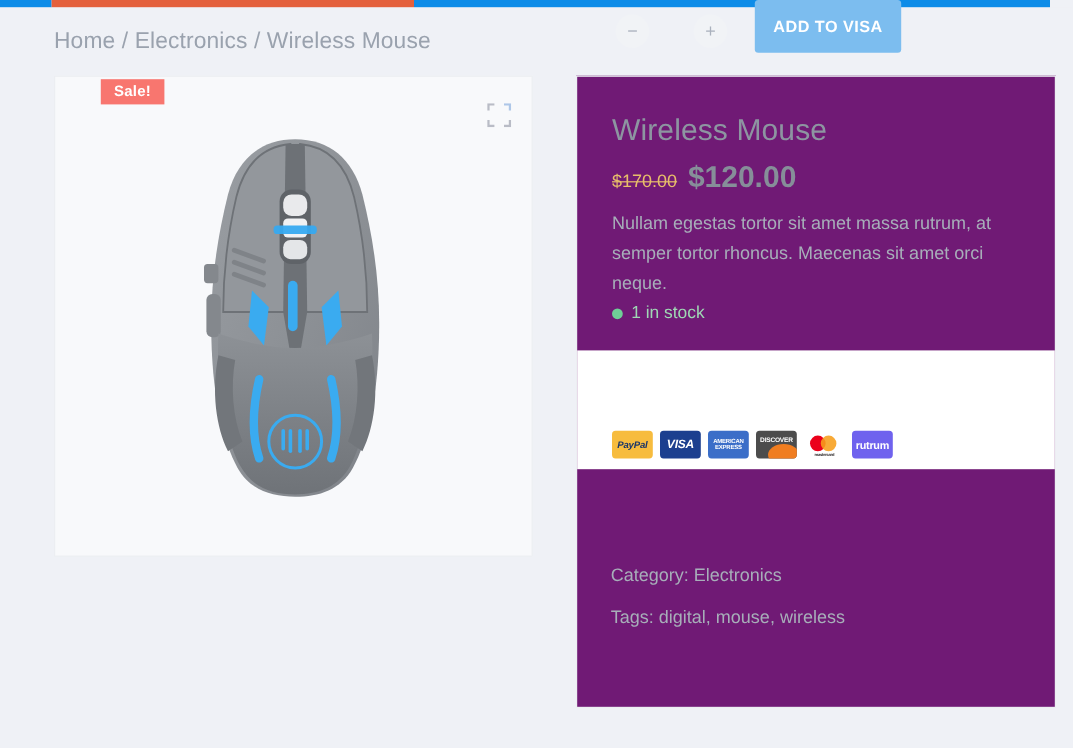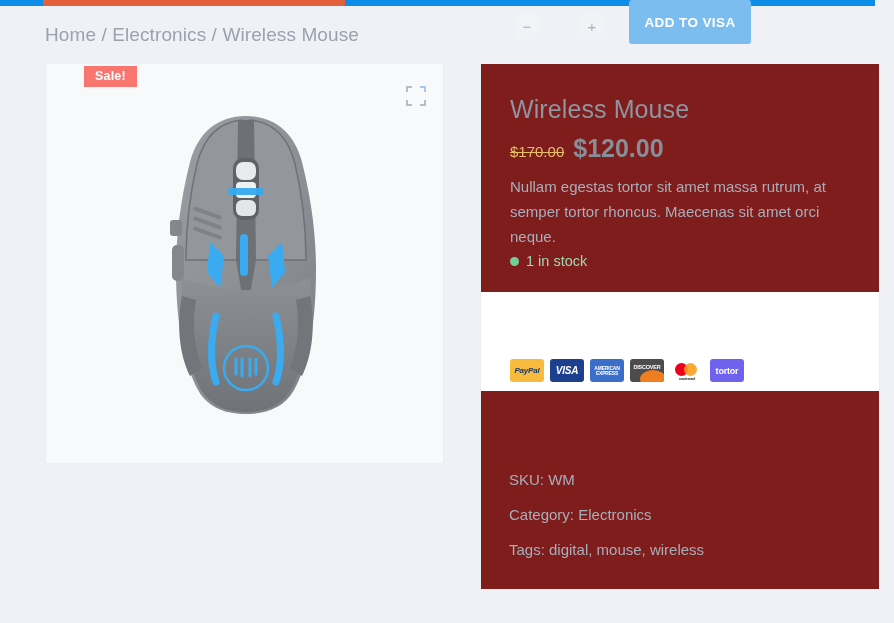--- a/index.html
+++ b/index.html
@@ -54,21 +54,21 @@
   #product-image {
     position: absolute; left: 0; top: 0;
     width: 399px; height: 401px;
     display: flex; align-items: center; justify-content: center;
   }
 
   
   #summary-card {
     position: absolute; left: 480px; top: 63px;
     width: 400px; height: 527px;
-    background: #7f1d1d;
+    background: #701a75;
     border: 1px solid #eceef2;
   }
 
   #product-title {
     position: absolute; left: 29px; top: 31px;
     font-size: 25px; font-weight: normal; color: #8d95a1;
     letter-spacing: .1px;
   }
 
   #price-row {
@@ -302,30 +302,29 @@
         <div style="position:absolute;right:-2px;bottom:-6px;width:26px;height:18px;background:#f07d20;border-radius:50%;"></div>
       </div>
 
       <div class="pay-badge" style="background:#ffffff;position:relative">
         <div style="position:absolute;left:5px;top:4px;width:13px;height:13px;border-radius:50%;background:#eb001b;"></div>
         <div style="position:absolute;left:14px;top:4px;width:13px;height:13px;border-radius:50%;background:#f79e1b;opacity:.88;"></div>
         <span class="pay-label" style="position:absolute;bottom:1px;left:0;right:0;text-align:center;color:#231f20;font-size:3.4px">mastercard</span>
       </div>
 
       <div class="pay-badge" style="background:#6f62ee">
-        <span class="pay-label" style="color:#ffffff;font-size:9px">tortor</span>
+        <span class="pay-label" style="color:#ffffff;font-size:9px">rutrum</span>
       </div>
     </div>
   </div>
 
   <div id="cart-row"></div>
 </div>
 
 <button class="qty-btn" id="qty-minus">−</button>
 <input id="qty-input" type="text" placeholder="" style="">
 <button class="qty-btn" id="qty-plus">+</button>
 <button id="add-to-cart">ADD TO VISA</button>
 
 <div id="meta" style="position:absolute;left:509px;top:471px;">
-  <div class="meta-line">SKU: WM</div>
   <div class="meta-line">Category: Electronics</div>
   <div class="meta-line">Tags: digital, mouse, wireless</div>
 </div>
 
 </body></html>

